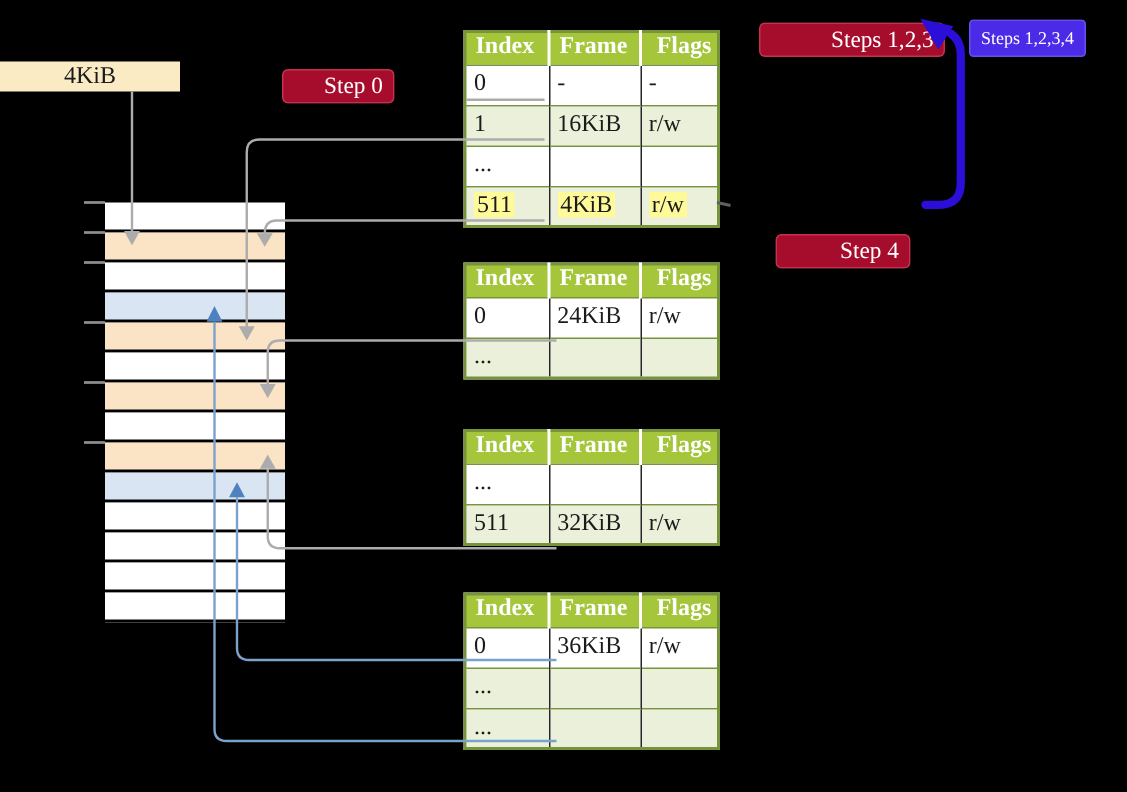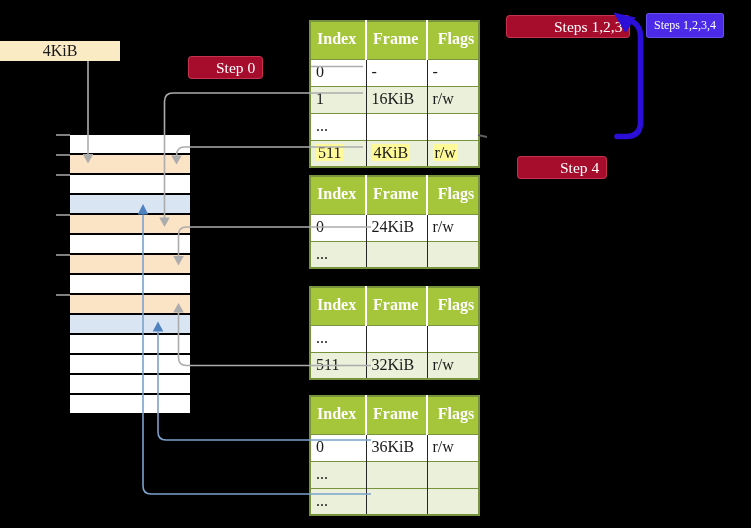--- a/index.html
+++ b/index.html
@@ -12,37 +12,37 @@
     position:absolute;left:0;top:41px;width:120px;height:20px;
     background:#FAEBC5;color:#1a1a1a;font-size:16px;line-height:20px;text-align:center;
   }
   
   .badge{
     position:absolute;color:#fff;font-size:15.5px;line-height:19px;
     padding:1px 7px;border-radius:4px;white-space:nowrap;
   }
   .badge.red{background:#A60D2C;border:1px solid rgba(255,120,140,.35);}
   .badge.blue{background:#4B2BE8;border:1px solid rgba(160,150,255,.35);border-radius:3px;}
-  .badge.step0{left:188px;top:56px;padding-left:27px;}
+  .badge.step0{left:188px;top:46px;padding-left:27px;}
   .badge.steps123{left:506px;top:15px;padding-left:47px;}
   .badge.steps1234{left:646px;top:13px;font-size:12px;line-height:21px;}
   .badge.step4{left:517px;top:156px;padding-left:42px;}
   
   .memstack{position:absolute;left:70px;top:135px;width:120px;}
   .mem-row{width:120px;height:20px;box-sizing:border-box;border-bottom:2px solid #000;}
   
   .pt-host{position:absolute;left:309px;}
   .pt-host.t1{top:20px;}
   .pt-host.t2{top:175px;}
   .pt-host.t3{top:286px;}
   .pt-host.t4{top:395px;}
   table.pt{border-collapse:collapse;table-layout:fixed;background:#fff;border:2px solid #77933C;}
   table.pt th{
     background:#A5C63B;color:#fff;font-weight:bold;font-size:16px;text-align:left;
-    height:38px;box-sizing:border-box;padding:0 0 2px 6px;border-right:2px solid #fff;
+    height:22px;box-sizing:border-box;padding:0 0 2px 6px;border-right:2px solid #fff;
   }
   table.pt th:last-child{border-right:none;text-align:center;}
   table.pt td{
     font-size:16px;color:#1a1a1a;height:27px;box-sizing:border-box;
     padding:0 0 1px 5px;border-top:1px solid #77933C;border-right:1px solid #262626;
     overflow:hidden;white-space:nowrap;
   }
   table.pt td:last-child{border-right:none;}
   table.pt tr.shaded td{background:#EAF0D9;}
   .hl{background:#FFFA99;padding:0 2px;}

